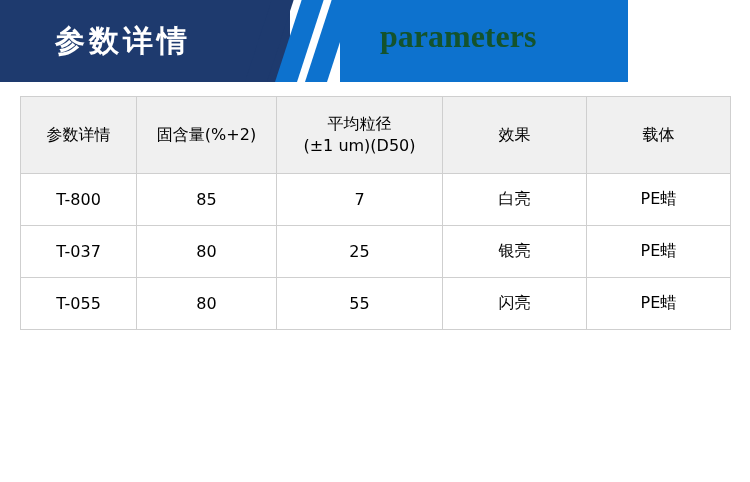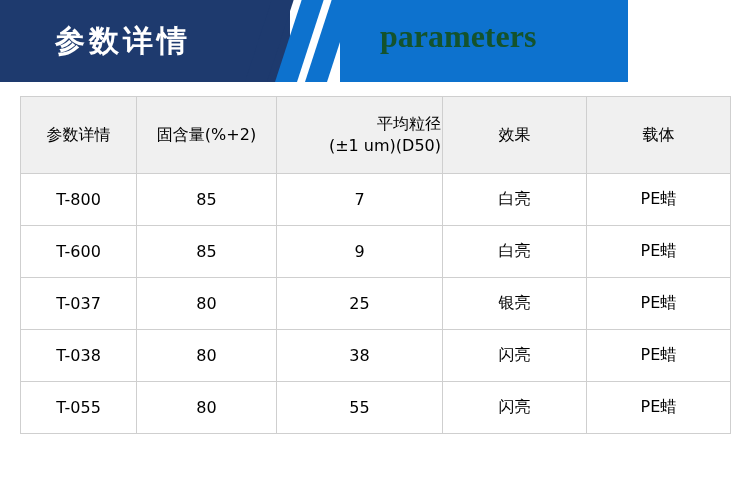--- a/index.html
+++ b/index.html
@@ -97,21 +97,21 @@
     height: 49px;
     font-size: 16px;
     background: #ffffff;
   }
   col.c0 { width: 116px; }
   col.c1 { width: 140px; }
   col.c2 { width: 166px; }
   col.c3 { width: 144px; }
   col.c4 { width: 144px; }
 
-  .hdr-two-line { display: block; text-align: right; }
+  .hdr-two-line { display: block; }
 </style>
 </head>
 <body>
 
 <div class="banner">
   <div class="banner-dark"></div>
   <div class="slant s1"></div>
   <div class="slant s2"></div>
   <div class="slant s3"></div>
   <div class="banner-blue"></div>
@@ -142,38 +142,24 @@
     </thead>
     <tbody>
       <tr>
         <td>T-800</td>
         <td>85</td>
         <td>7</td>
         <td>白亮</td>
         <td>PE蜡</td>
       </tr>
       <tr>
-        <td>T-600</td>
-        <td>85</td>
-        <td>9</td>
-        <td>白亮</td>
-        <td>PE蜡</td>
-      </tr>
-      <tr>
         <td>T-037</td>
         <td>80</td>
         <td>25</td>
         <td>银亮</td>
-        <td>PE蜡</td>
-      </tr>
-      <tr>
-        <td>T-038</td>
-        <td>80</td>
-        <td>38</td>
-        <td>闪亮</td>
         <td>PE蜡</td>
       </tr>
       <tr>
         <td>T-055</td>
         <td>80</td>
         <td>55</td>
         <td>闪亮</td>
         <td>PE蜡</td>
       </tr>
     </tbody>

